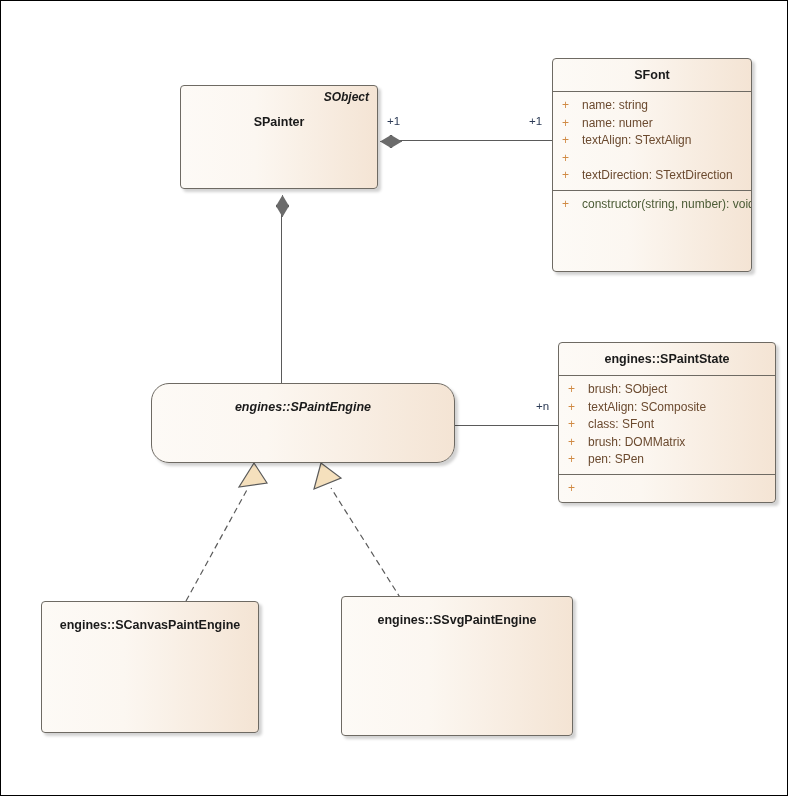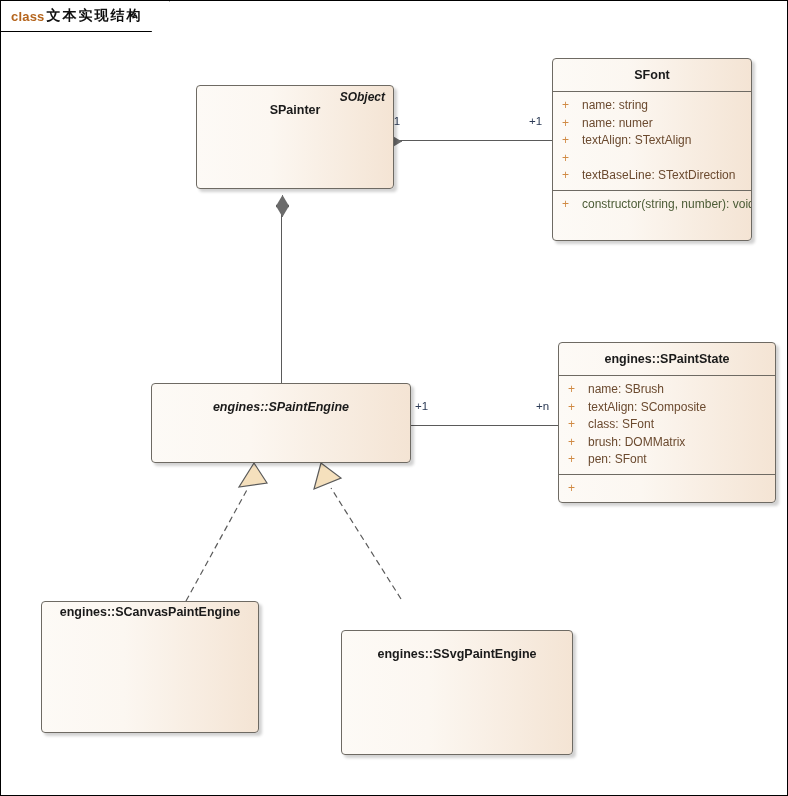--- a/index.html
+++ b/index.html
@@ -130,24 +130,20 @@
     -webkit-clip-path: polygon(50% 0, 100% 50%, 50% 100%, 0 50%);
     clip-path: polygon(50% 0, 100% 50%, 50% 100%, 0 50%);
   }
   .dash-svg { position: absolute; left:0; top:0; width:788px; height:796px; pointer-events:none; }
 </style>
 </head>
 <body>
 
 <div id="canvas">
 
-  <div id="frame-tab">
-    <span class="kw">class</span>
-    <span class="ttl">文本实现结构</span>
-  </div>
 
   <div class="line hline" style="left:390px; top:139px; width:168px;"></div>
   <div class="diamond horiz" style="left:379px; top:134px;"></div>
   <div class="mult" style="left:386px; top:114px;">+1</div>
   <div class="mult" style="left:528px; top:114px;">+1</div>
 
   <div class="line vline" style="left:280px; top:208px; height:175px;"></div>
   <div class="diamond vert" style="left:275px; top:194px;"></div>
 
   <div class="line hline" style="left:409px; top:424px; width:149px;"></div>
@@ -158,94 +154,94 @@
 
     <line x1="185" y1="600" x2="247" y2="487" stroke="#5a5a5a" stroke-width="1.2" stroke-dasharray="6,4"></line>
 
     <line x1="400" y1="598" x2="330" y2="487" stroke="#5a5a5a" stroke-width="1.2" stroke-dasharray="6,4"></line>
 
     <polygon points="253,462 238,486 266,482" fill="#f5e0bd" stroke="#5a5a5a" stroke-width="1.2"></polygon>
 
     <polygon points="320,462 313,488 340,477" fill="#f5e0bd" stroke="#5a5a5a" stroke-width="1.2"></polygon>
   </svg>
 
-  <div class="uml-box" style="left:195px; top:84px; width:198px; height:104px;">
+  <div class="uml-box" style="left:179px; top:84px; width:198px; height:104px;">
     <div class="uml-title">
       <span class="stereo">SObject</span>
-      <span style="display:inline-block; margin-top:8px;">SPainter</span>
-    </div>
-  </div>
-
-  <div class="uml-box" style="left:551px; top:57px; width:200px; height:183px;">
+      <span style="display:inline-block; margin-top:20px;">SPainter</span>
+    </div>
+  </div>
+
+  <div class="uml-box" style="left:551px; top:57px; width:200px; height:214px;">
     <div class="uml-title with-sep">SFont</div>
     <div class="uml-section">
       <div class="uml-row attr">
         <span class="vis">+</span>
         <span class="txt">name: string</span>
       </div>
       <div class="uml-row attr">
         <span class="vis">+</span>
         <span class="txt">name: numer</span>
       </div>
       <div class="uml-row attr">
         <span class="vis">+</span>
         <span class="txt">textAlign: STextAlign</span>
       </div>
       <div class="uml-row attr">
         <span class="vis">+</span>
       </div>
       <div class="uml-row attr">
         <span class="vis">+</span>
-        <span class="txt">textBaseLine: STextDirection</span>
+        <span class="txt">textDirection: STextDirection</span>
       </div>
     </div>
     <div class="uml-section sep">
       <div class="uml-row">
         <span class="vis">+</span>
         <span class="txt">constructor(string, number): void</span>
       </div>
     </div>
   </div>
 
-  <div class="uml-box" style="left:150px; top:382px; width:260px; height:80px;">
+  <div class="uml-box" style="left:150px; top:382px; width:304px; height:80px;border-radius:18px;">
     <div class="uml-title abstract" style="padding-top:16px;">engines::SPaintEngine</div>
   </div>
 
   <div class="uml-box" style="left:557px; top:341px; width:218px; height:161px;">
     <div class="uml-title with-sep">engines::SPaintState</div>
     <div class="uml-section">
       <div class="uml-row attr">
         <span class="vis">+</span>
-        <span class="txt">name: SBrush</span>
+        <span class="txt">brush: SObject</span>
       </div>
       <div class="uml-row attr">
         <span class="vis">+</span>
         <span class="txt">textAlign: SComposite</span>
       </div>
       <div class="uml-row attr">
         <span class="vis">+</span>
         <span class="txt">class: SFont</span>
       </div>
       <div class="uml-row attr">
         <span class="vis">+</span>
         <span class="txt">brush: DOMMatrix</span>
       </div>
       <div class="uml-row attr">
         <span class="vis">+</span>
-        <span class="txt">pen: SFont</span>
+        <span class="txt">pen: SPen</span>
       </div>
     </div>
     <div class="uml-section sep">
       <div class="uml-row">
         <span class="vis">+</span>
       </div>
     </div>
   </div>
 
   <div class="uml-box" style="left:40px; top:600px; width:218px; height:132px;">
-    <div class="uml-title" style="padding-top:3px;">engines::SCanvasPaintEngine</div>
-  </div>
-
-  <div class="uml-box" style="left:340px; top:629px; width:232px; height:125px;">
+    <div class="uml-title" style="padding-top:16px;">engines::SCanvasPaintEngine</div>
+  </div>
+
+  <div class="uml-box" style="left:340px; top:595px; width:232px; height:140px;">
     <div class="uml-title" style="padding-top:16px;">engines::SSvgPaintEngine</div>
   </div>
 
 </div>
 
 </body></html>

